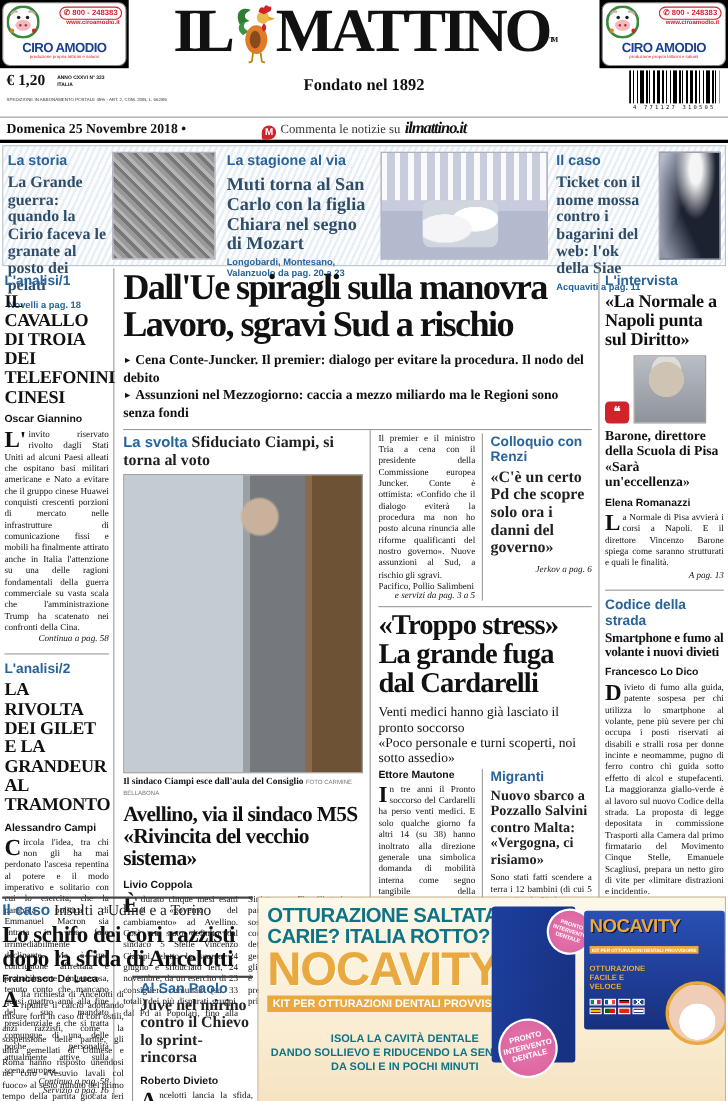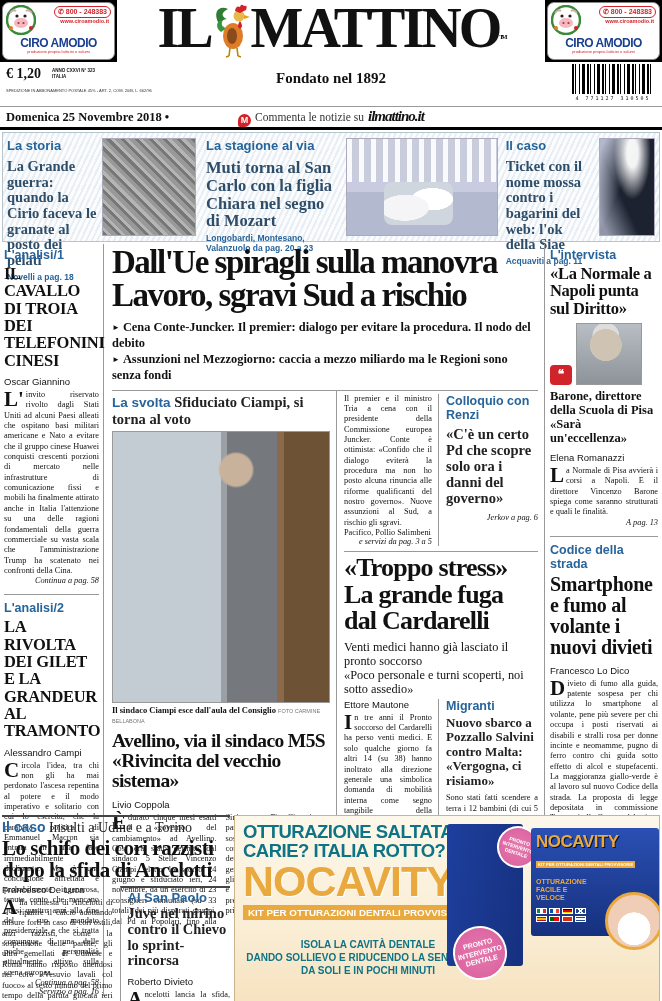--- a/index.html
+++ b/index.html
@@ -61,21 +61,21 @@
       linear-gradient(115deg,rgba(230,235,255,.75) 5%,transparent 45%),linear-gradient(65deg,rgba(220,225,245,.6) 8%,transparent 40%),#1c2230; }
 
   
   .main { display:grid; grid-template-columns:104px 441px 113px; height:575px; }
   .colL { padding:4px 4px 0 4px; border-right:1px solid #999; }
   .colC { padding:2px 6px 0 8px; border-right:1px solid #999; }
   .colR { padding:4px 0 0 5px; }
 
   .side-kicker { font-size:12.5px; margin-bottom:3px; }
   .side-title { font-size:16.5px; font-weight:bold; line-height:1.05; letter-spacing:-0.3px; }
-  .author { font-size:9.5px; font-weight:normal; font-family:"Liberation Sans",sans-serif; margin:7px 0 3px; }
+  .author { font-size:9.5px; font-weight:bold; font-family:"Liberation Sans",sans-serif; margin:7px 0 3px; }
   .body { font-size:8.3px; line-height:1.25; text-align:justify; }
   .body.drop::first-letter { font-size:21px; font-weight:bold; float:left; line-height:0.85; padding:1px 2px 0 0; }
   .byline { font-size:8.3px; font-style:italic; text-align:right; }
   .byline b { font-style:normal; }
   .side-div { border-top:1px solid #999; margin:9px 0 6px; }
 
   .lead-h1 { font-size:33px; font-weight:bold; line-height:1.0; letter-spacing:-1.5px; }
   .bullets { margin-top:7px; }
   .bullet { font-size:12.4px; font-weight:bold; line-height:1.3; }
   .bullet:before { content:"►"; font-size:8px; vertical-align:1px; margin-right:3px; }
@@ -350,21 +350,21 @@
           <div class="barone-ph"></div>
         </div>
         <div class="interv-sub">Barone, direttore della Scuola di Pisa «Sarà un'eccellenza»</div>
         <div class="author">Elena Romanazzi</div>
         <p class="body drop">La Normale di Pisa avvierà i corsi a Napoli. E il direttore Vincenzo Barone spiega come saranno strutturati e quali le finalità.</p>
         <div class="byline">A pag. 13</div>
       </div>
       <div class="side-div"></div>
       <div>
         <div class="kicker side-kicker">Codice della strada</div>
-        <div class="side-title" style="font-weight:bold; font-size:20px;font-family:Liberation Serif, serif;">Smartphone e fumo al volante i nuovi divieti</div>
+        <div class="side-title" style="font-weight:bold; font-size:12px;font-family:Liberation Serif, serif;">Smartphone e fumo al volante i nuovi divieti</div>
         <div class="author">Francesco Lo Dico</div>
         <p class="body drop">Divieto di fumo alla guida, patente sospesa per chi utilizza lo smartphone al volante, pene più severe per chi occupa i posti riservati ai disabili e stralli rosa per donne incinte e neomamme, pugno di ferro contro chi guida sotto effetto di alcol e stupefacenti. La maggioranza giallo-verde è al lavoro sul nuovo Codice della strada. La proposta di legge depositata in commissione Trasporti alla Camera dal primo firmatario del Movimento Cinque Stelle, Emanuele Scagliusi, prepara un netto giro di vite per «limitare distrazioni e incidenti».</p>
         <div class="byline">A pag. 15</div>
       </div>
     </div>
   </div>
 
   <div class="bottom">
     <div class="bot-left">
       <div class="bot-kicker-line">

